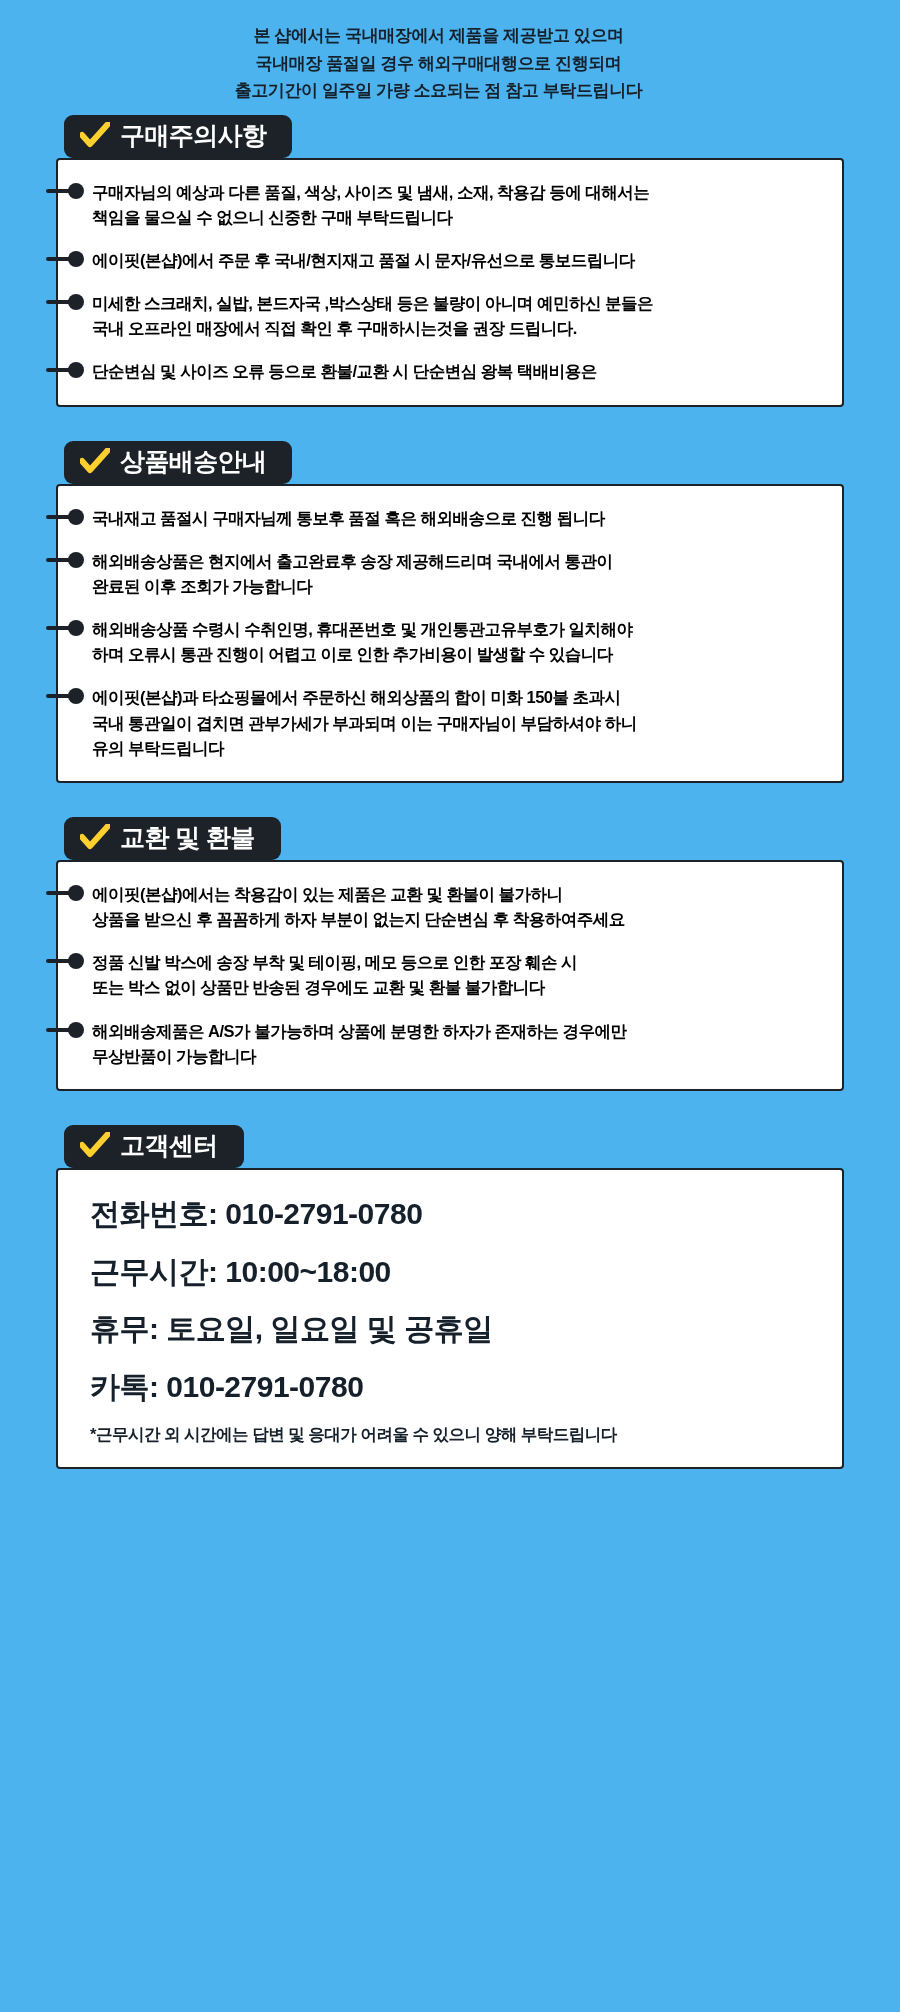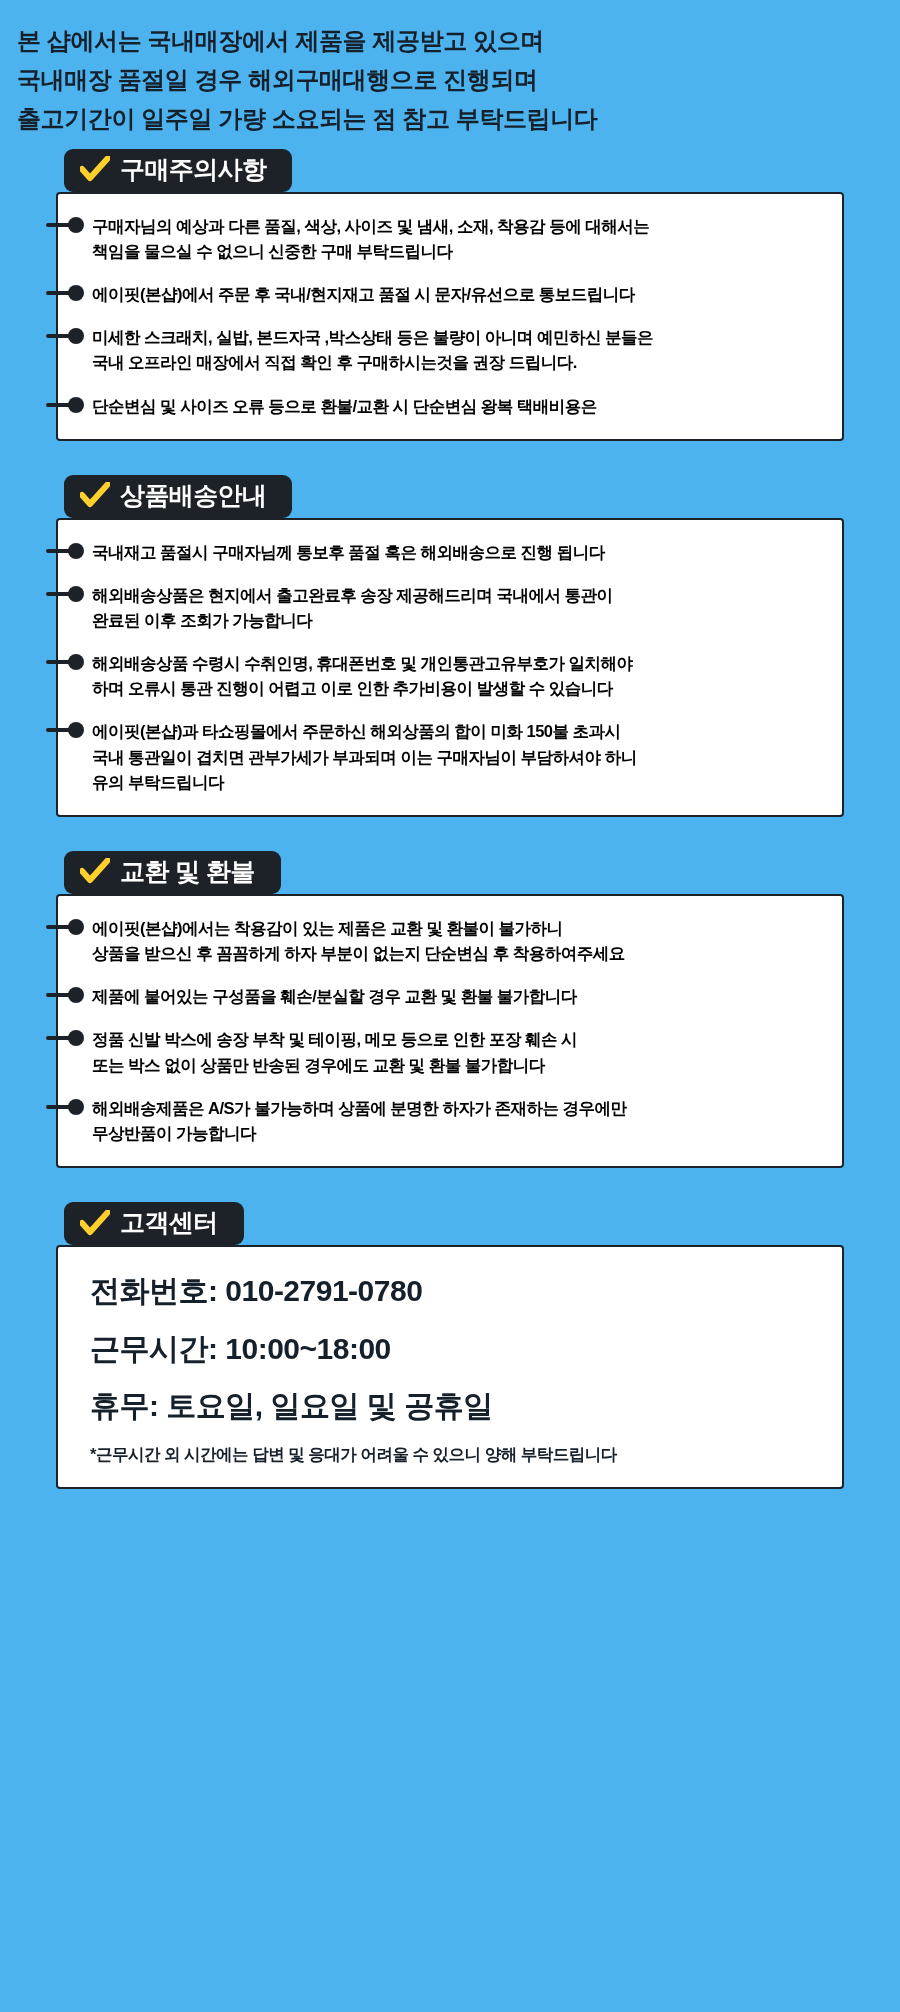--- a/index.html
+++ b/index.html
@@ -18,23 +18,24 @@
     width: 900px;
     min-height: 2012px;
     box-sizing: border-box;
     padding: 0 0 40px 0;
     background: #4cb3ef;
   }
 
   
   .notice {
     padding: 22px 40px 10px 17px;
+    text-align: center;
     color: #15202b;
     font-weight: bold;
-    font-size: 24px;
+    font-size: 17px;
     line-height: 1.62;
     letter-spacing: -0.4px;
   }
   .notice div { white-space: nowrap; }
 
   
   .section {
     margin: 0 0 0 0;
     padding: 0 56px;
   }
@@ -249,27 +250,20 @@
             <span class="dot"></span>
           </span>
         <span class="ln">에이핏(본샵)에서는 착용감이 있는 제품은 교환 및 환불이 불가하니</span>
         <span class="ln">상품을 받으신 후 꼼꼼하게 하자 부분이 없는지 단순변심 후 착용하여주세요</span>
       </div>
       <div class="bullet-row">
         <span class="pin">
             <span class="stem"></span>
             <span class="dot"></span>
           </span>
-        <span class="ln">제품에 붙어있는 구성품을 훼손/분실할 경우 교환 및 환불 불가합니다</span>
-      </div>
-      <div class="bullet-row">
-        <span class="pin">
-            <span class="stem"></span>
-            <span class="dot"></span>
-          </span>
         <span class="ln">정품 신발 박스에 송장 부착 및 테이핑, 메모 등으로 인한 포장 훼손 시</span>
         <span class="ln">또는 박스 없이 상품만 반송된 경우에도 교환 및 환불 불가합니다</span>
       </div>
       <div class="bullet-row">
         <span class="pin">
             <span class="stem"></span>
             <span class="dot"></span>
           </span>
         <span class="ln">해외배송제품은 A/S가 불가능하며 상품에 분명한 하자가 존재하는 경우에만</span>
         <span class="ln">무상반품이 가능합니다</span>
@@ -292,20 +286,24 @@
         <span>전화번호: 010-2791-0780</span>
       </div>
       <div class="cs-row">
         <span class="pin"><span class="stem"></span><span class="dot"></span></span>
         <span>근무시간: 10:00~18:00</span>
       </div>
       <div class="cs-row">
         <span class="pin"><span class="stem"></span><span class="dot"></span></span>
         <span>휴무: 토요일, 일요일 및 공휴일</span>
       </div>
+      <div class="cs-row">
+        <span class="pin"><span class="stem"></span><span class="dot"></span></span>
+        <span>카톡: 010-2791-0780</span>
+      </div>
       <div class="cs-row note">
         <span class="pin"><span class="stem"></span><span class="dot"></span></span>
         <span>*근무시간 외 시간에는 답변 및 응대가 어려울 수 있으니 양해 부탁드립니다</span>
       </div>
     </div>
   </div>
 
 </div>
 
 </body></html>

